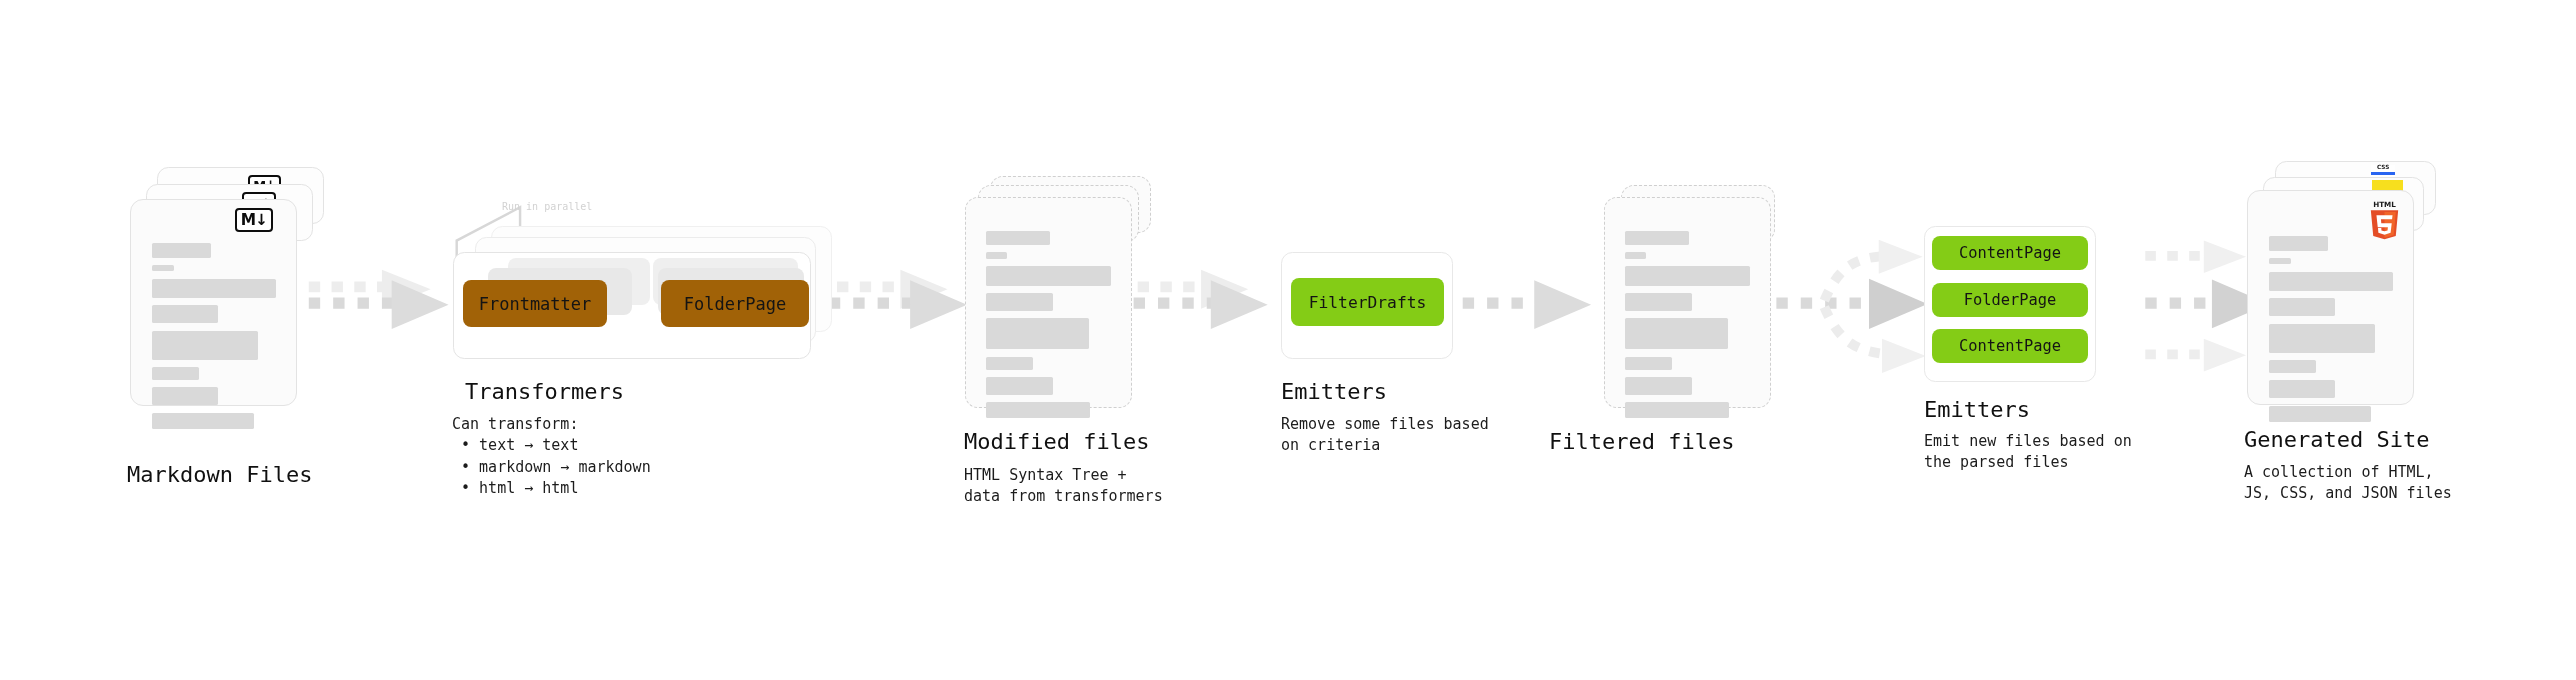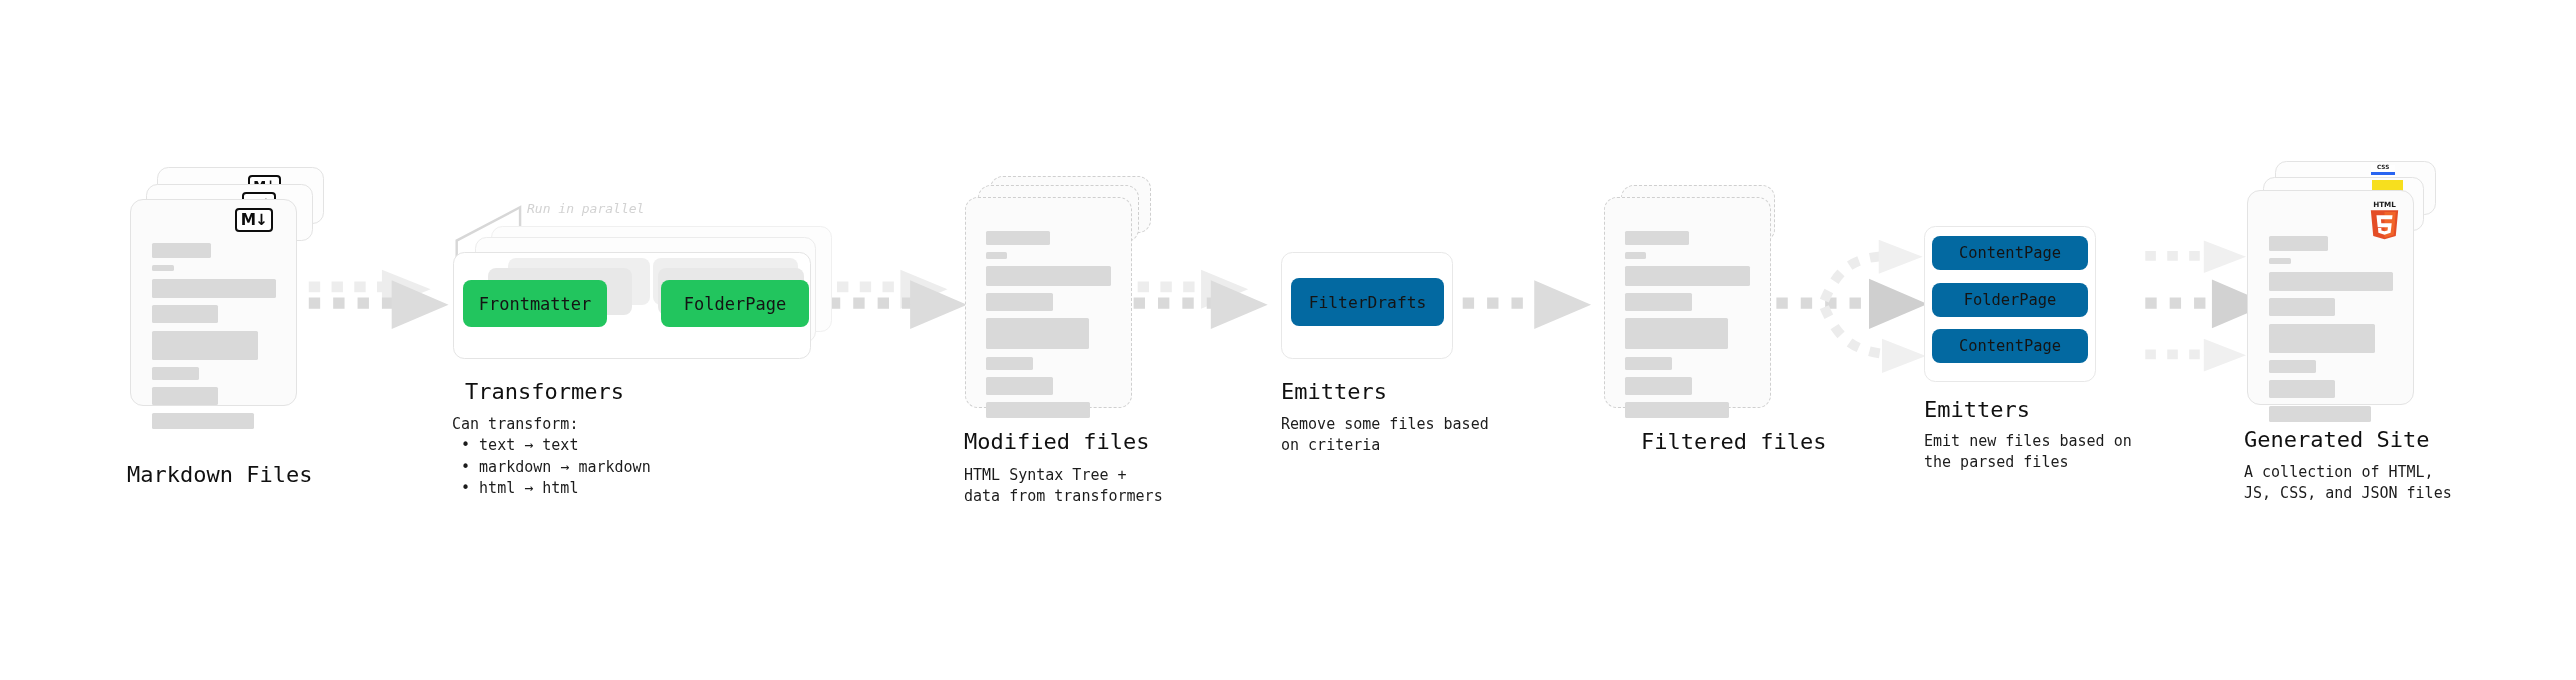--- a/index.html
+++ b/index.html
@@ -61,32 +61,32 @@
     position:absolute;
     border-radius:8.1px;
     display:flex; align-items:center; justify-content:center;
     font-family:"DejaVu Sans Mono","Liberation Mono",monospace;
     font-size:17px;
     color:#141414;
     white-space:nowrap;
   }
   .pill.lvl3 { background:#efefef; color:transparent; }
   .pill.lvl2 { background:#e8e8e8; color:transparent; }
-  .pill.lvl1 { background:#22c55e; color:#141414;text-align:center; }
+  .pill.lvl1 { background:#a16207; color:#141414;text-align:center; }
 
   
   .box-outline {
     position:absolute;
     border:1.6px solid #e8e8e8;
     border-radius:11.4px;
     background:#ffffff;
   }
   .chip {
     position:absolute;
-    background:#0369a1;
+    background:#84cc16;
     border-radius:8.1px;
     display:flex; align-items:center; justify-content:center;
     font-size:16.3px;
     color:#141414;
     font-family:"DejaVu Sans Mono","Liberation Mono",monospace;
     white-space:nowrap;
   }
 
   
   .md-badge {
@@ -212,21 +212,21 @@
 
     <div class="pill lvl3" style="left:508px; top:258px; width:142px; height:47px;">x</div>
     <div class="pill lvl3" style="left:653px; top:258px; width:145px; height:47px;">x</div>
 
     <div class="pill lvl2" style="left:488px; top:268px; width:144px; height:47px;">x</div>
     <div class="pill lvl2" style="left:658px; top:268px; width:146px; height:47px;">x</div>
 
     <div class="pill lvl1" style="left:463px; top:280px; width:144px; height:47px;">Frontmatter</div>
     <div class="pill lvl1" style="left:661px; top:280px; width:148px; height:47px;">FolderPage</div>
 
-    <div class="subcaption" style="left:527px; top:200px; font-size:13px; color:#d2d2d2;font-style:italic;">Run in parallel</div>
+    <div class="subcaption" style="left:502px; top:200px; font-size:10px; color:#d2d2d2;">Run in parallel</div>
 
     <div class="caption" style="left:465px; top:379px;">Transformers</div>
     <div class="subcaption" style="left:452px; top:414px;">Can transform:
  • text → text
  • markdown → markdown
  • html → html</div>
   </div>
 
   <div>
     <div class="doc-card dashed" style="left:990px; top:176px; width:161px; height:57px;"></div>
@@ -263,21 +263,21 @@
         <div class="doc-line" style="width:50%;height:14.6px;"></div>
         <div class="doc-line" style="width:17%;height:6.5px;"></div>
         <div class="doc-line" style="width:97%;height:19.5px;"></div>
         <div class="doc-line" style="width:52%;height:18px;"></div>
         <div class="doc-line" style="width:80%;height:31px;"></div>
         <div class="doc-line" style="width:37%;height:13px;"></div>
         <div class="doc-line" style="width:52%;height:18px;"></div>
         <div class="doc-line" style="width:81%;height:16.3px;"></div>
       </div>
     </div>
-    <div class="caption" style="left:1641px; top:429px;">Filtered files</div>
+    <div class="caption" style="left:1549px; top:429px;">Filtered files</div>
   </div>
 
   <div>
     <div class="box-outline" style="left:1924px; top:226px; width:172px; height:156px;"></div>
     <div class="chip" style="left:1932px; top:236px; width:156px; height:34px; font-size:15.4px;">ContentPage</div>
     <div class="chip" style="left:1932px; top:283px; width:156px; height:34px; font-size:15.4px;">FolderPage</div>
     <div class="chip" style="left:1932px; top:329px; width:156px; height:34px; font-size:15.4px;">ContentPage</div>
     <div class="caption" style="left:1924px; top:397px;">Emitters</div>
     <div class="subcaption" style="left:1924px; top:431px;">Emit new files based on
 the parsed files</div>

